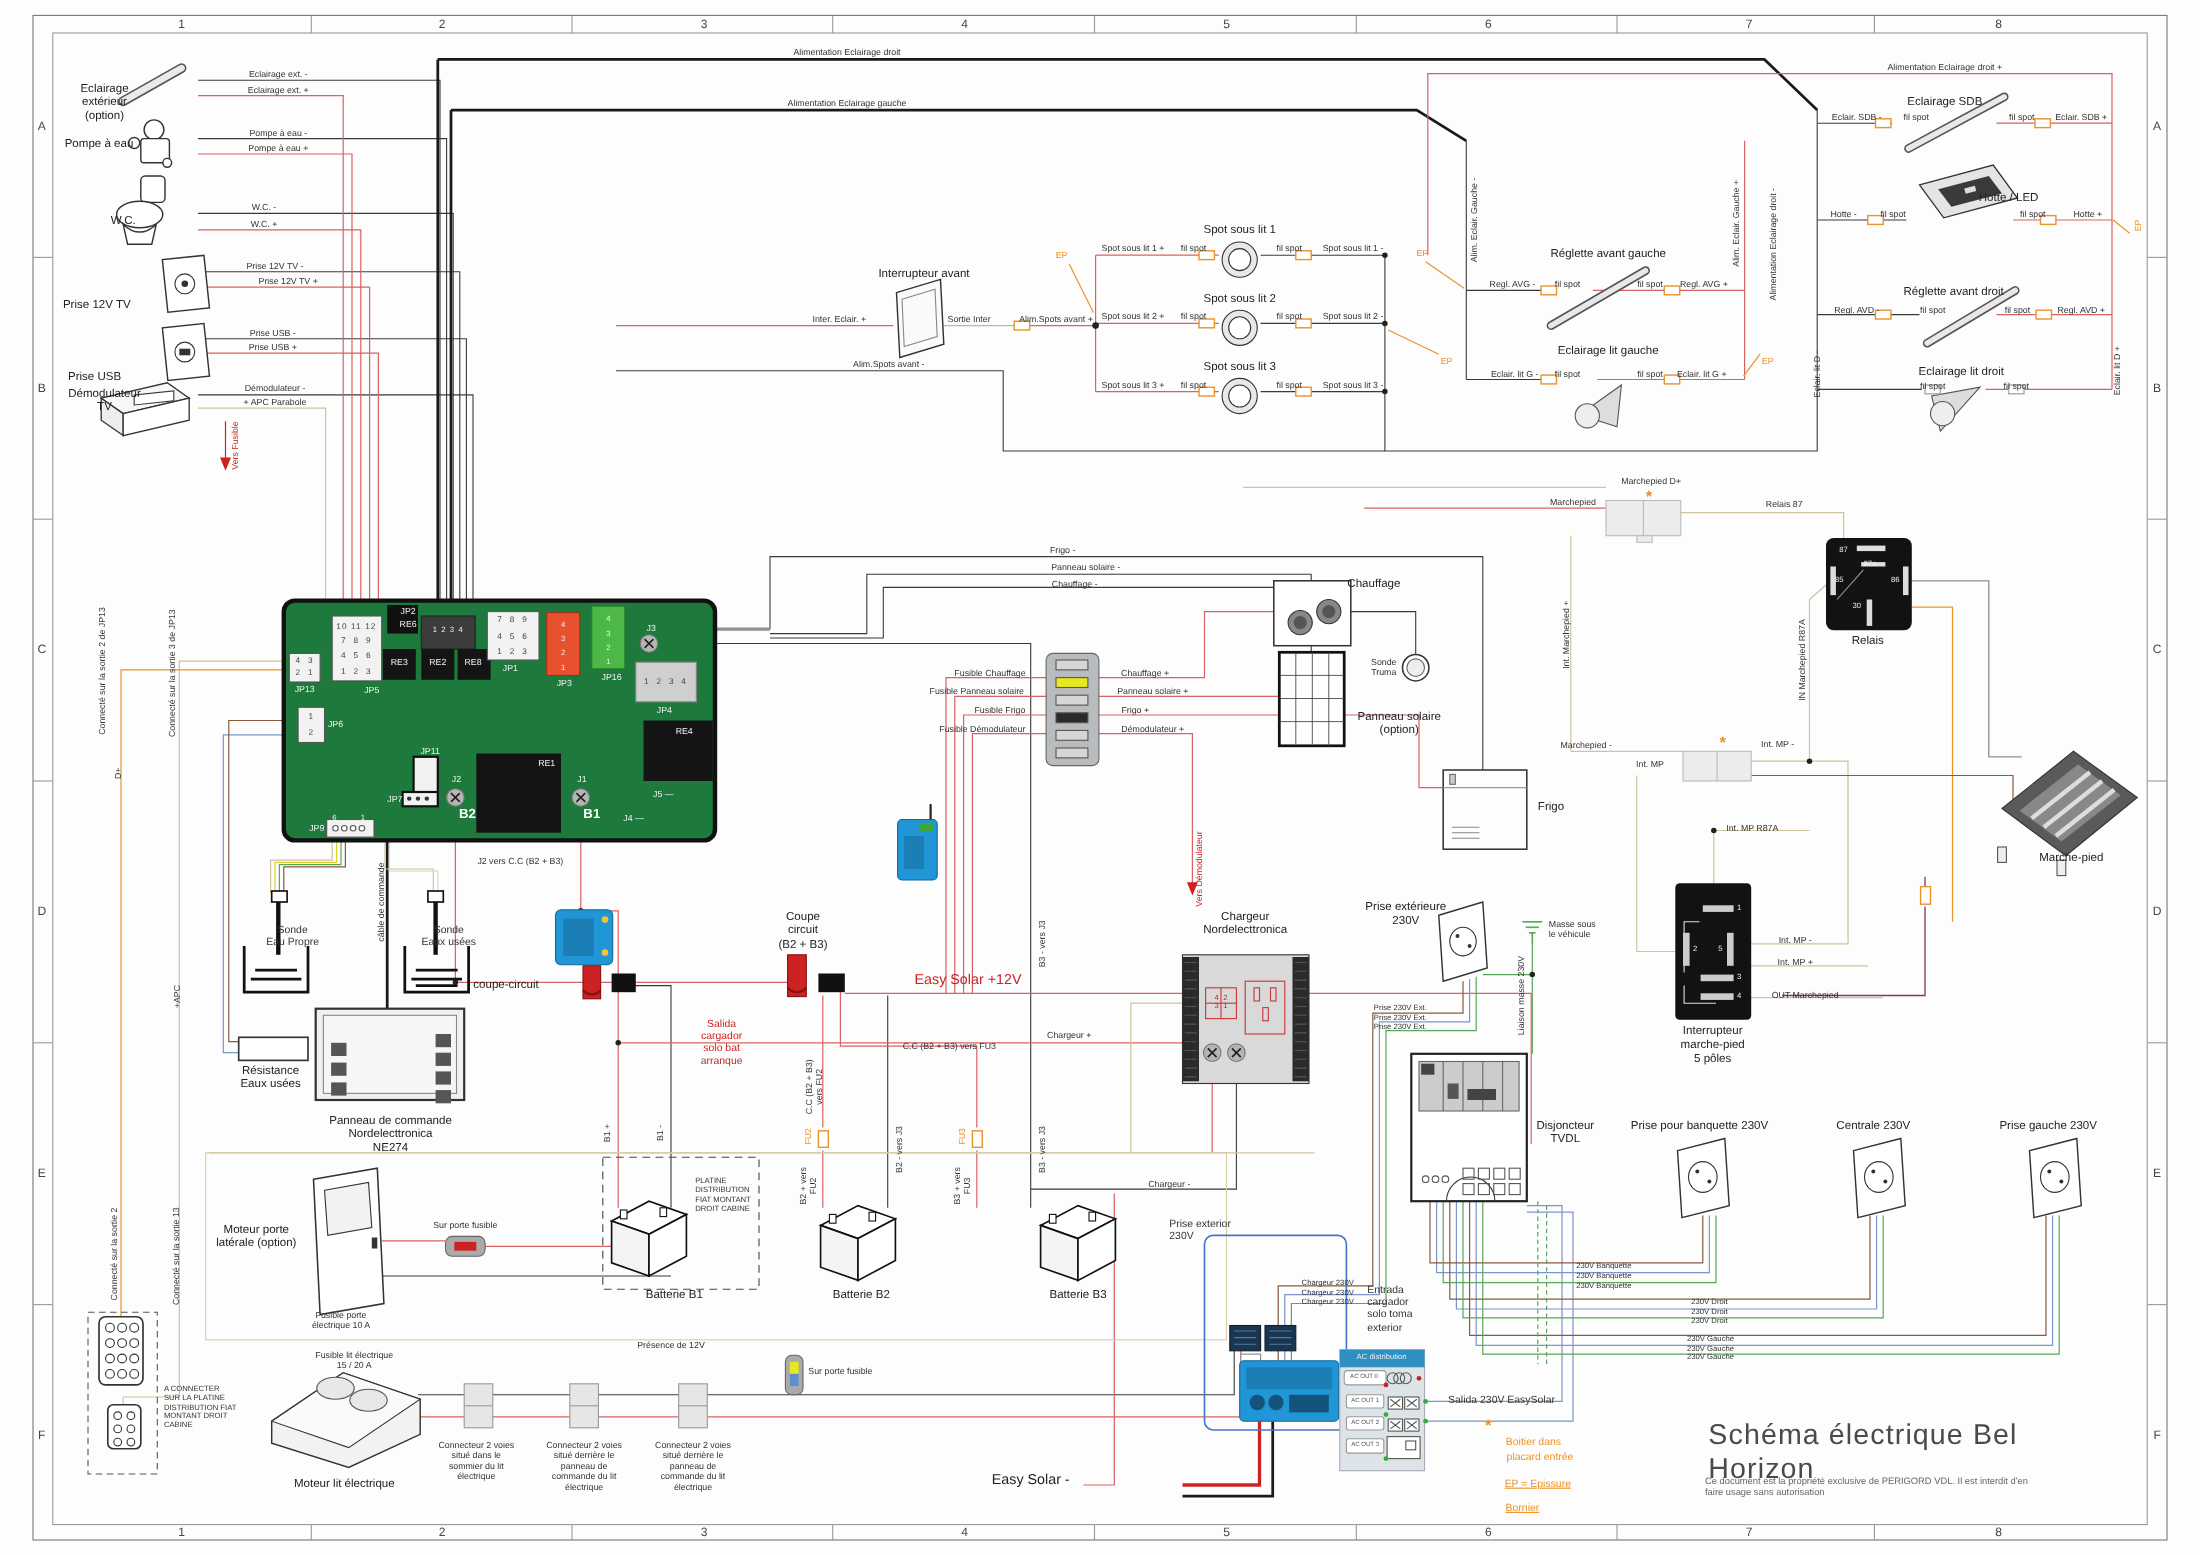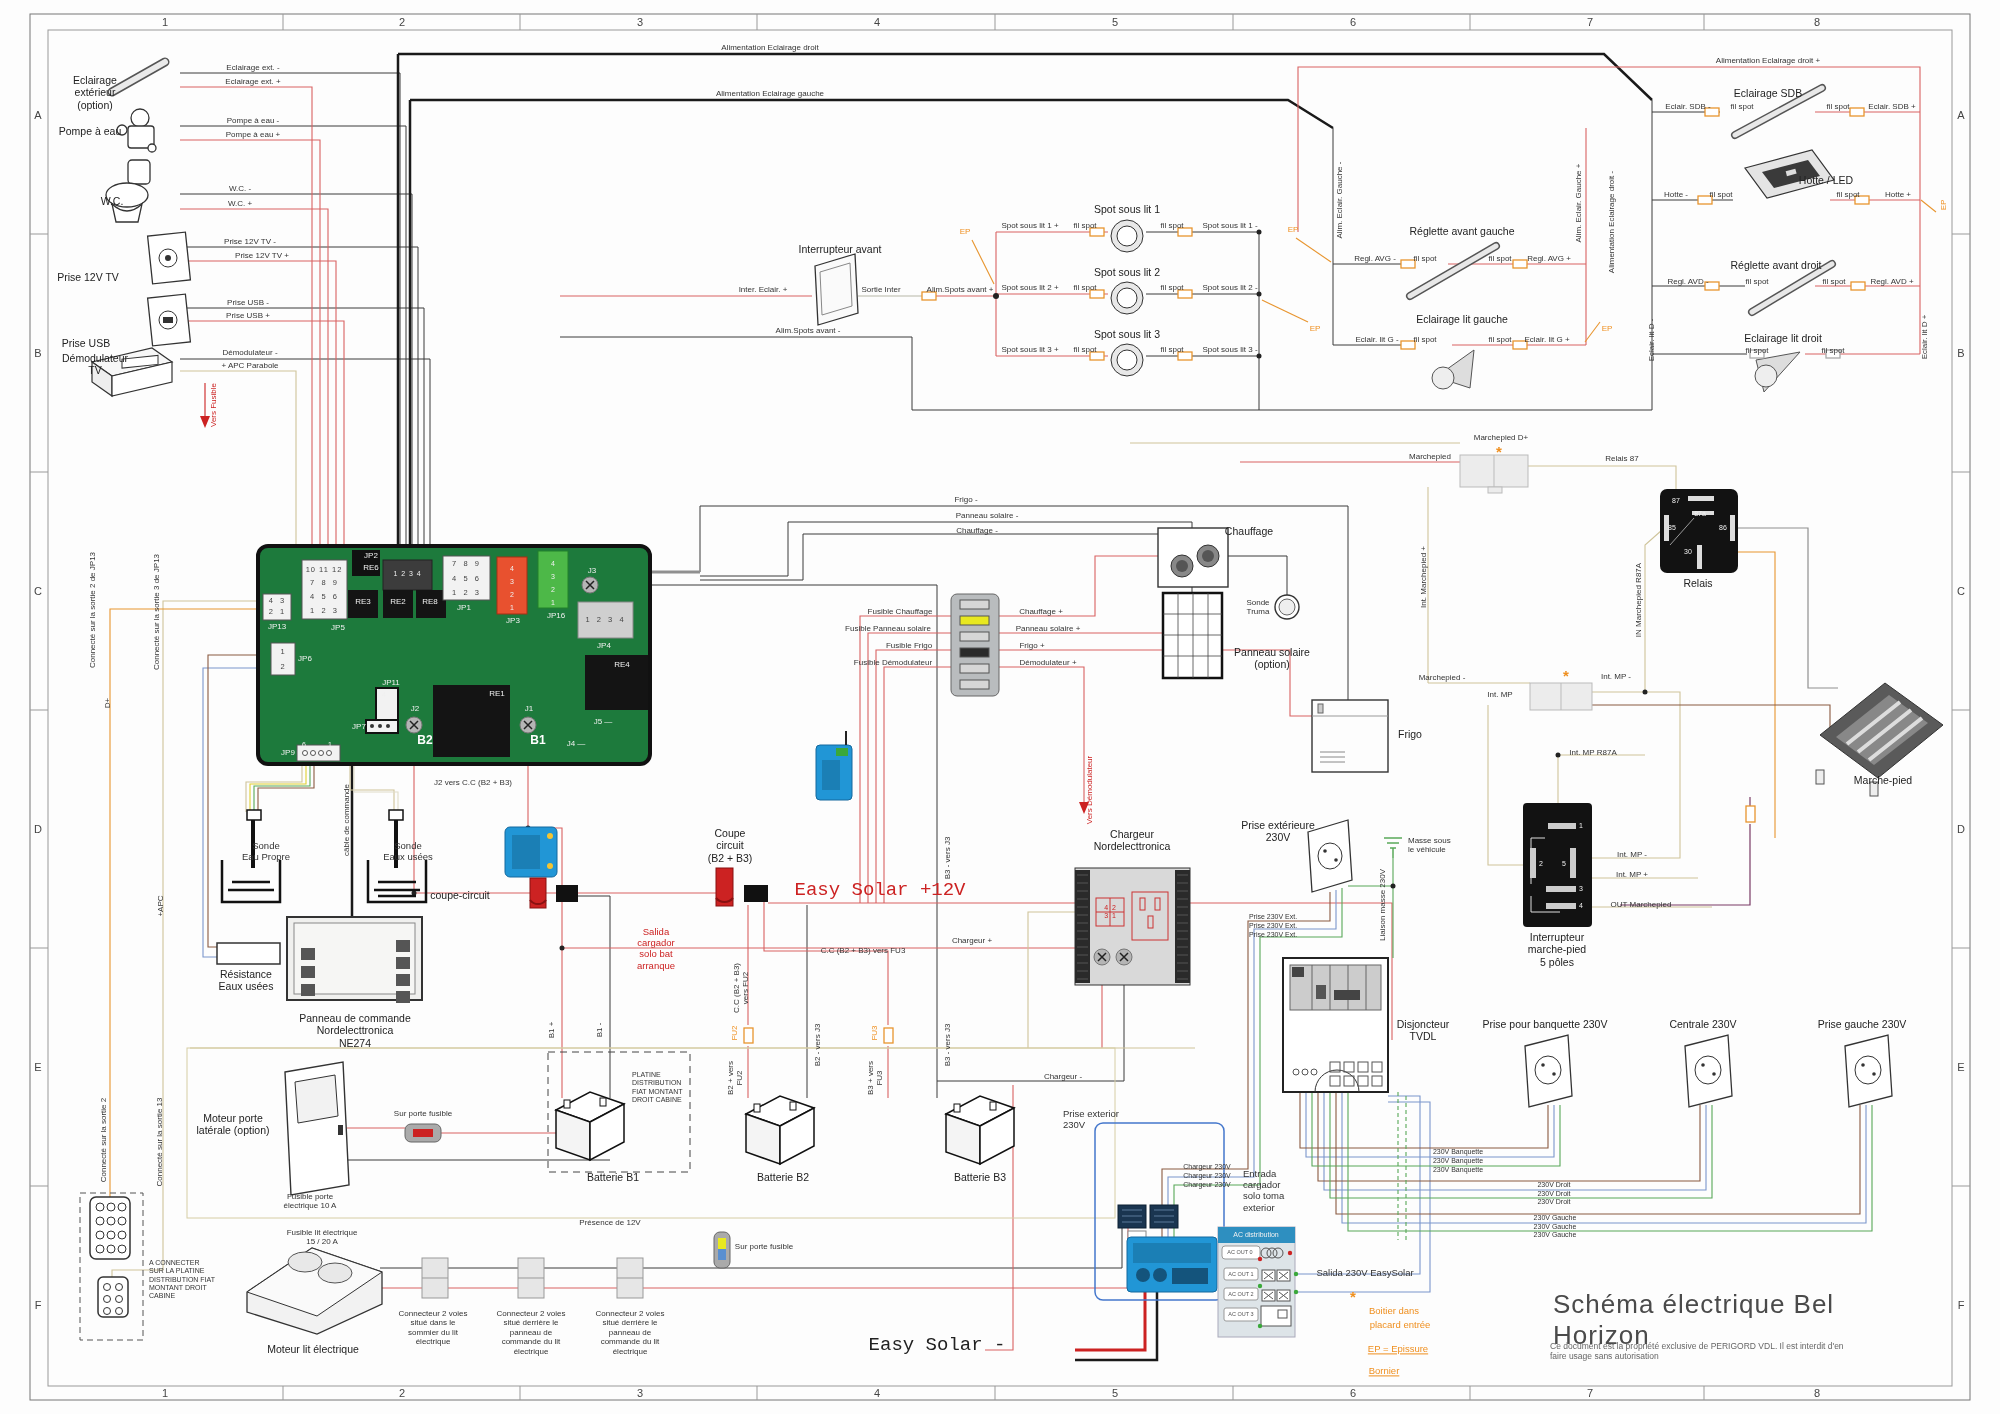--- a/index.html
+++ b/index.html
@@ -4,21 +4,21 @@
 <style>
   html,body{margin:0;padding:0;background:#e8e8e8;font-family:"Liberation Sans",sans-serif;}
   #page{position:relative;width:2000px;height:1414px;background:#fdfdfd;overflow:hidden;}
   #wires{position:absolute;left:0;top:0;}
   .lb{position:absolute;transform:translate(-50%,-50%);font-size:8px;color:#333;
       white-space:pre;text-align:center;line-height:1.18;pointer-events:none;}
   .xs{font-size:7px;}
   .t5{font-size:5.5px;color:#555;}
   .m{font-size:9.5px;}
   .n{font-size:10.5px;color:#222;}
-  .big{font-size:19px;color:#222;font-family:Liberation Mono, monospace;}
+  .big{font-size:13px;color:#222;}
   .red{color:#cc2222;}
   .or{color:#ef8f1f;}
   .orb{color:#ef8f1f;font-size:15px;font-weight:bold;}
   .u{text-decoration:underline;}
   .wh{color:#f0f0f0;}
   .whs{color:#f0f0f0;font-size:7px;}
   .whb{color:#fff;font-size:12px;font-weight:bold;}
   .pin{font-size:7.5px;color:#444;letter-spacing:1px;}
   .rot{transform:translate(-50%,-50%) rotate(-90deg);}
   .left{transform:translate(0,-50%);text-align:left;}

